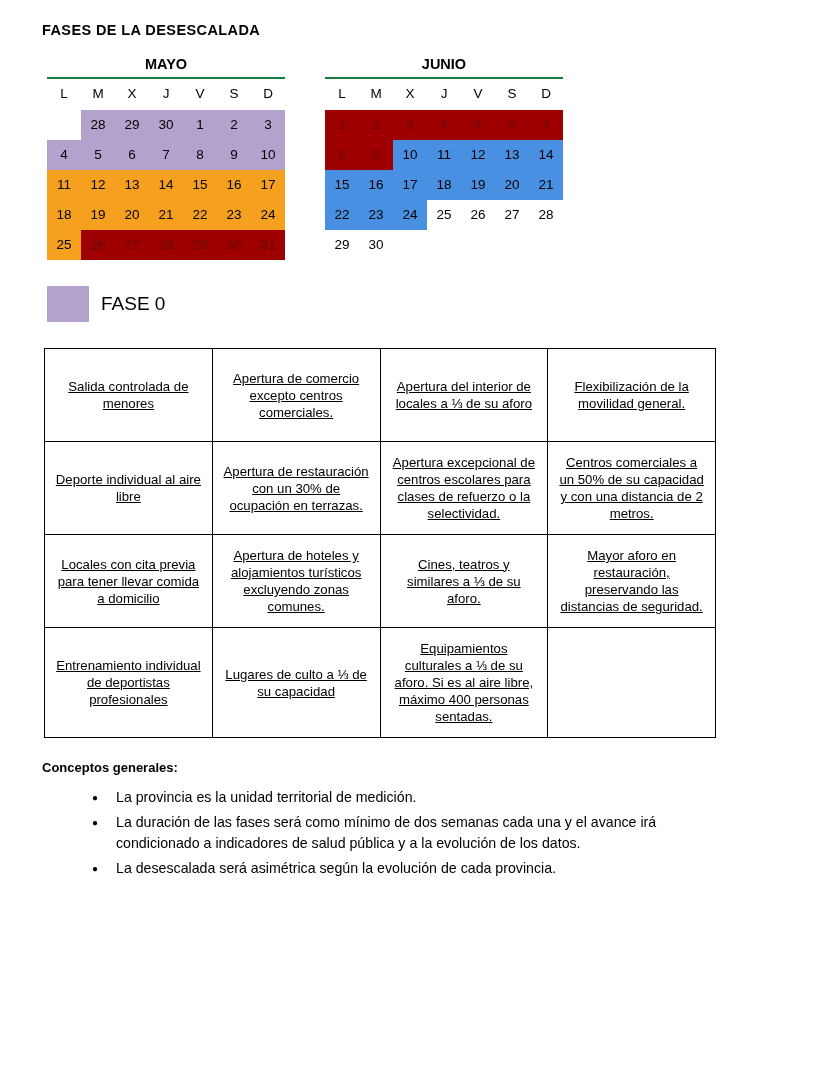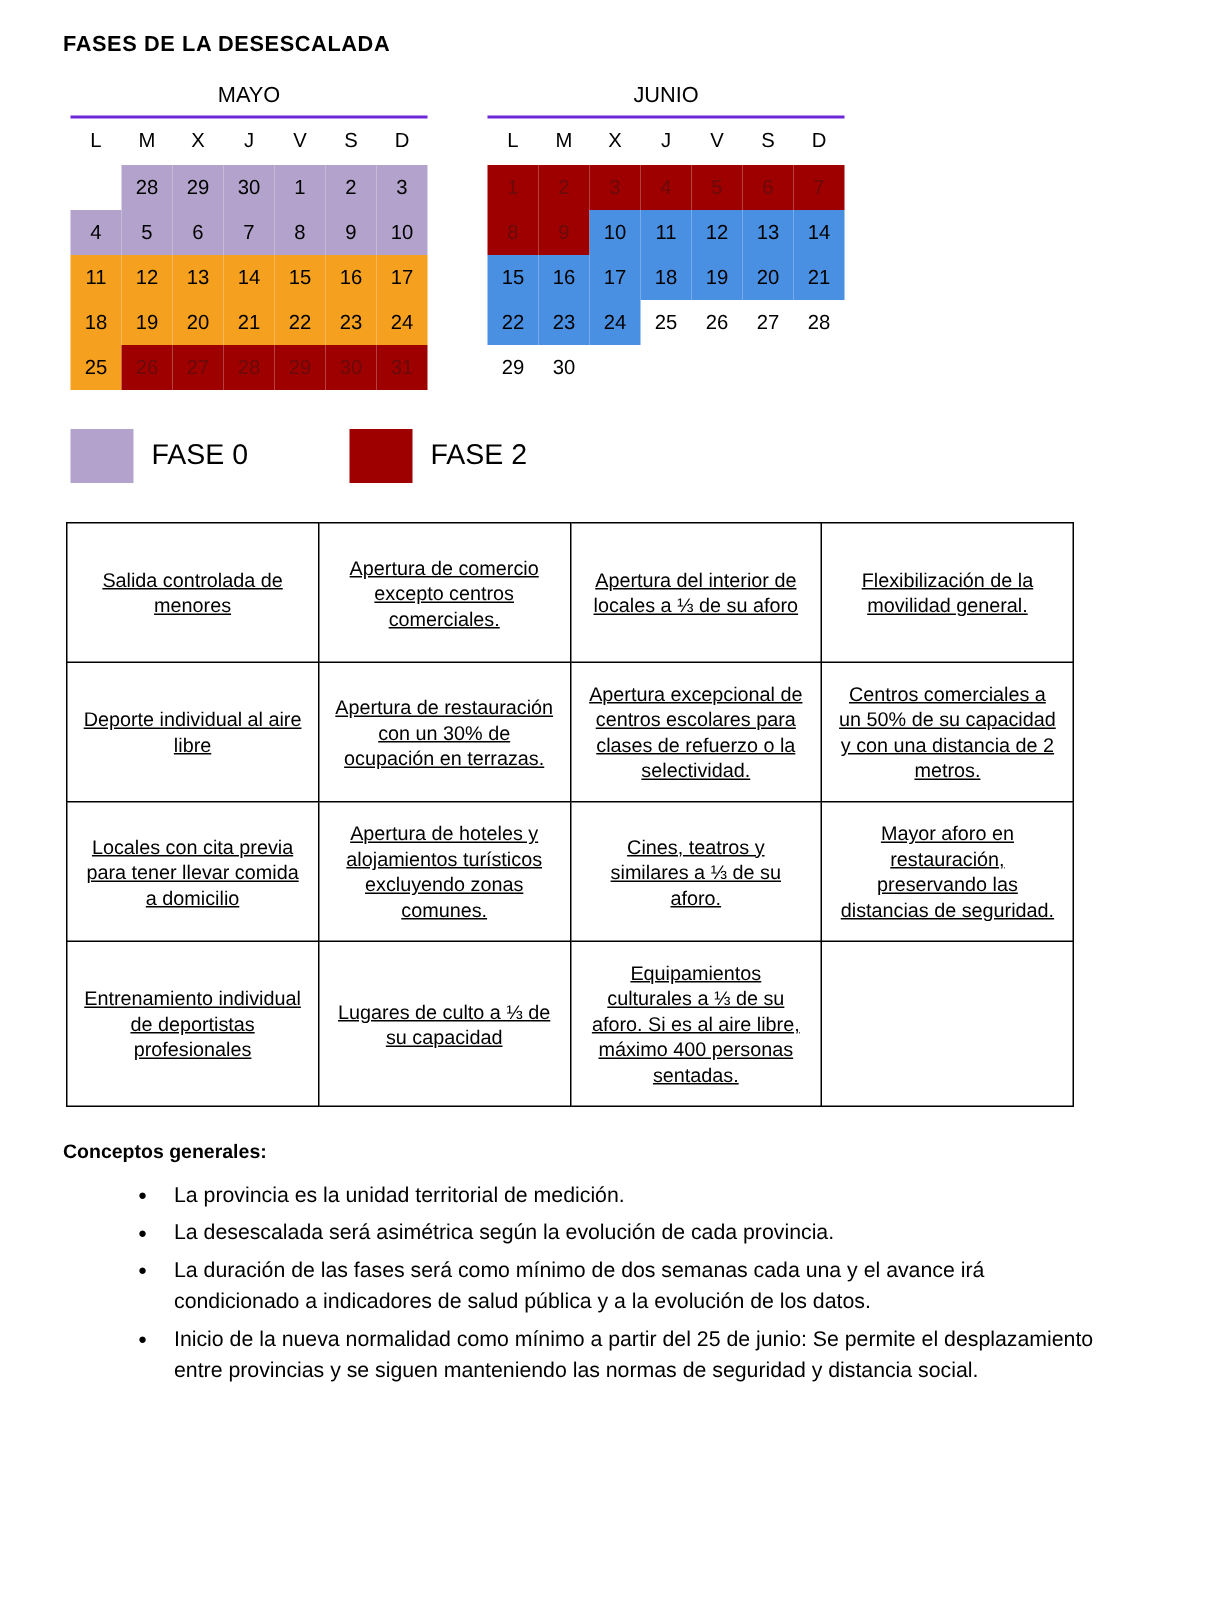--- a/index.html
+++ b/index.html
@@ -31,24 +31,24 @@
   .calendars {
     display: flex;
     gap: 40px;
     padding-left: 5px;
   }
   .cal {
     font-size: 13.5px;
   }
   .cal-title {
     text-align: center;
-    font-weight: normal;
+    font-weight: bold;
     font-size: 14.5px;
     padding-bottom: 5px;
-    border-bottom: 2px solid #6d28d9;
+    border-bottom: 2px solid #15803d;
     margin-bottom: 4px;
   }
   .cal-head {
     display: grid;
     grid-template-columns: repeat(7, 34px);
     margin-bottom: 5px;
   }
   .cal-head div {
     text-align: center;
     font-size: 13.5px;
@@ -245,24 +245,20 @@
           <div class="cal-cell empty">30</div>
         </div>
     </div>
   </div>
 
   <div class="legend">
     <div class="legend-item">
       <div class="legend-swatch sw0"></div>
       <div class="legend-label">FASE 0</div>
     </div>
-    <div class="legend-item">
-      <div class="legend-swatch sw2"></div>
-      <div class="legend-label">FASE 2</div>
-    </div>
   </div>
 
   <table class="phase-table">
     <tbody>
       <tr>
         <td>Salida controlada de menores</td>
         <td>Apertura de comercio excepto centros comerciales.</td>
         <td>Apertura del interior de locales a ⅓ de su aforo</td>
         <td>Flexibilización de la movilidad general.</td>
       </tr>
@@ -284,19 +280,18 @@
         <td>Equipamientos culturales a ⅓ de su aforo. Si es al aire libre, máximo 400 personas sentadas.</td>
         <td></td>
       </tr>
     </tbody>
   </table>
 
   <div class="concepts">
     <div class="concepts-title">Conceptos generales:</div>
     <ul>
       <li>La provincia es la unidad territorial de medición.</li>
+      <li>La duración de las fases será como mínimo de dos semanas cada una y el avance irá condicionado a indicadores de salud pública y a la evolución de los datos.</li>
       <li>La desescalada será asimétrica según la evolución de cada provincia.</li>
-      <li>La duración de las fases será como mínimo de dos semanas cada una y el avance irá condicionado a indicadores de salud pública y a la evolución de los datos.</li>
-      <li>Inicio de la nueva normalidad como mínimo a partir del 25 de junio: Se permite el desplazamiento entre provincias y se siguen manteniendo las normas de seguridad y distancia social.</li>
     </ul>
   </div>
 
 </div>
 
 </body></html>

